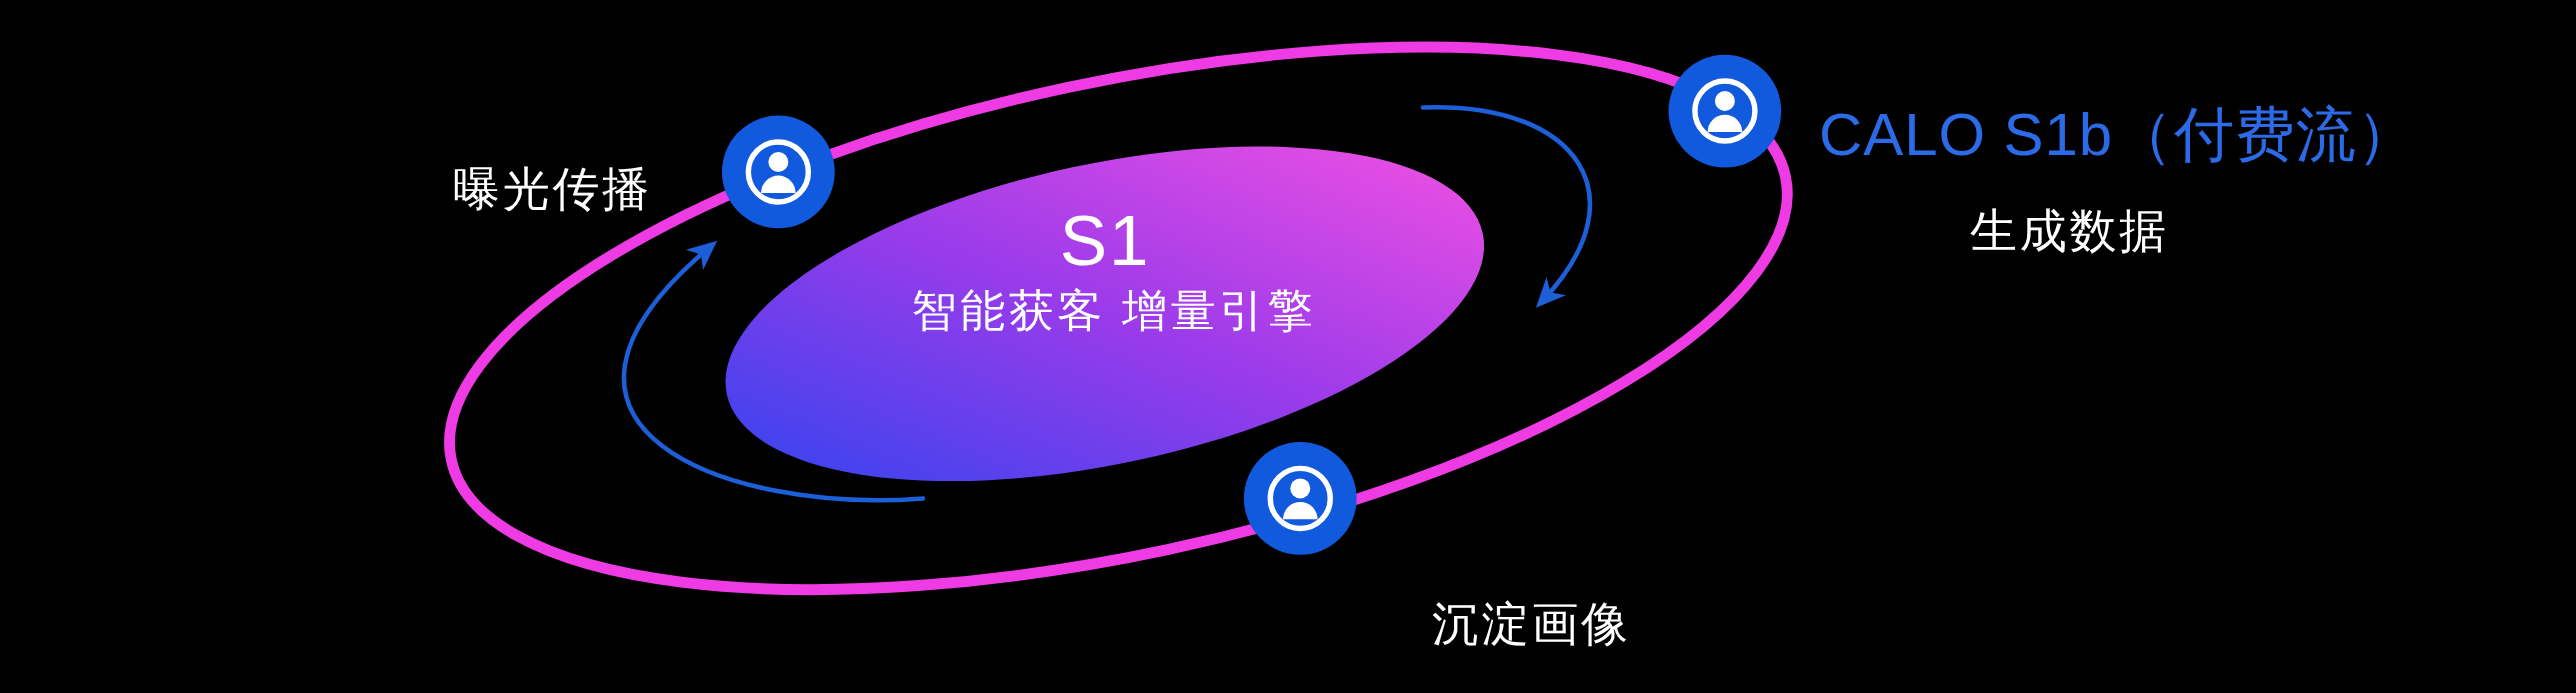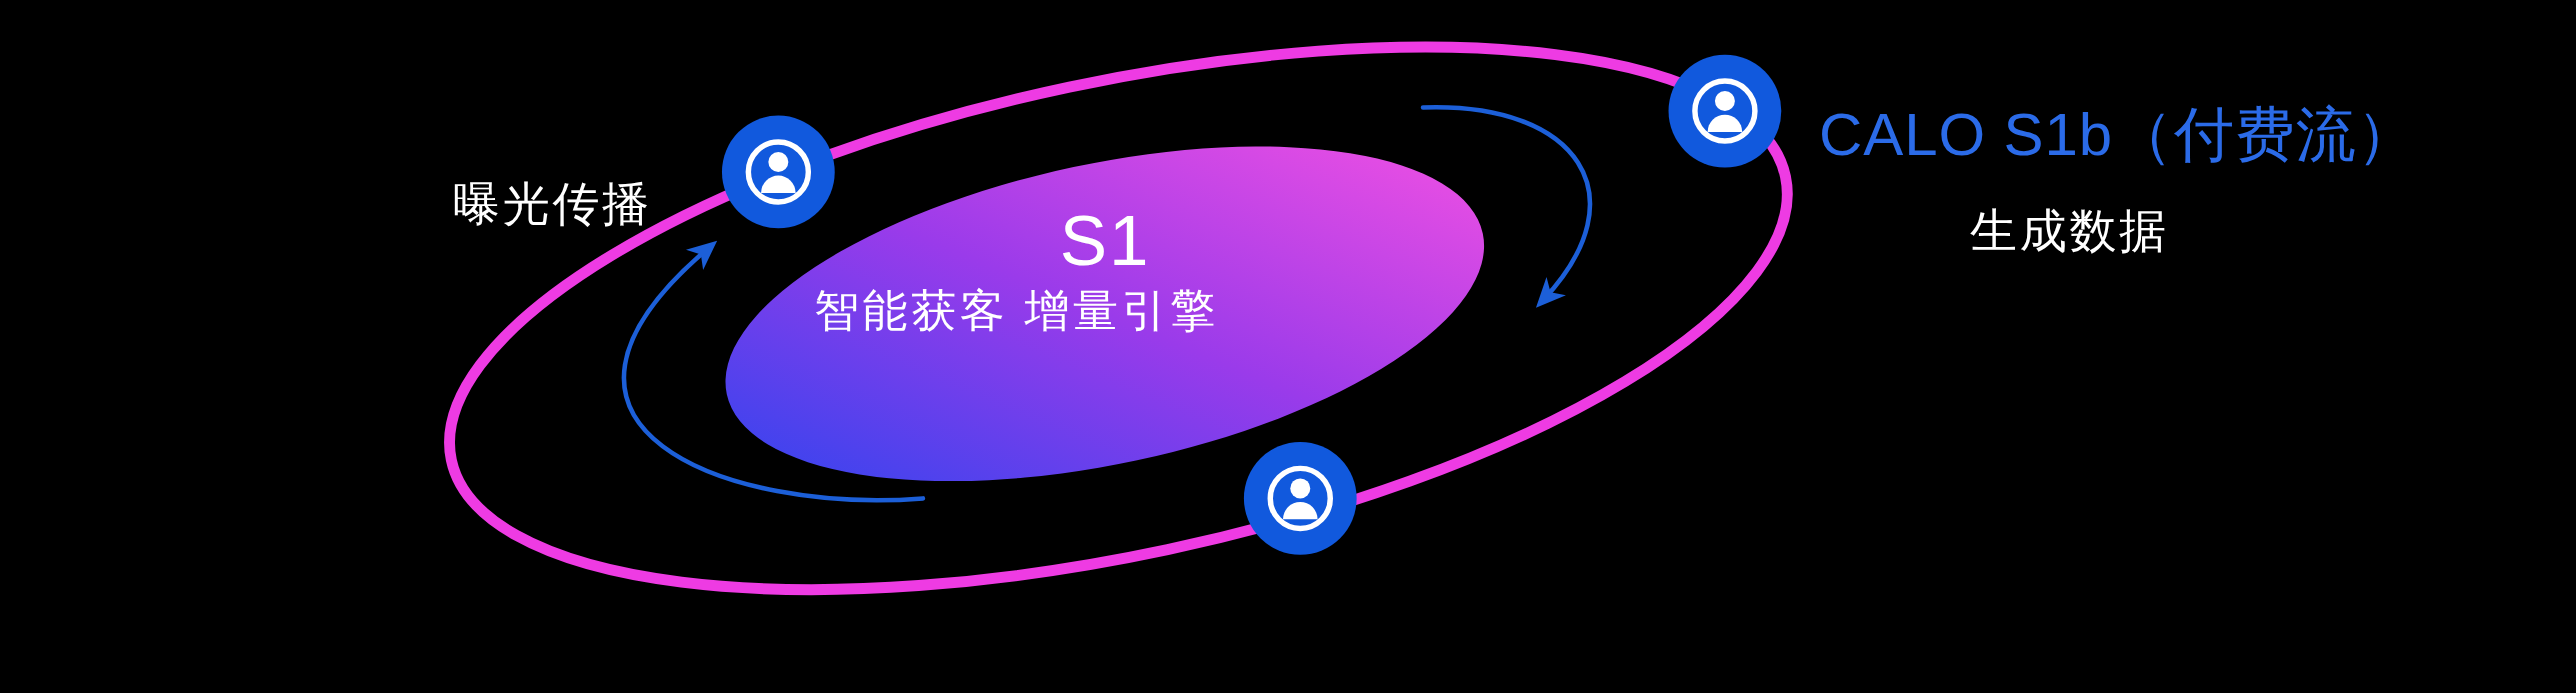--- a/index.html
+++ b/index.html
@@ -48,28 +48,29 @@
     font-size: 71px;
     font-weight: 400;
     letter-spacing: 1.8px;
     line-height: 1.05;
   }
   .core-subtitle {
     position: absolute;
     left: 814px;
     top: 286px;
     width: 600px;
+    text-align: center;
     color: var(--text-white, #ffffff);
     font-size: 45px;
     font-weight: 500;
     letter-spacing: 3.6px;
     line-height: 1.1;
   }
   .pos-s1a-label { left: 41px;   top: 50px;  }
-  .pos-s1a-sub   { left: 453px;  top: 178px; }
+  .pos-s1a-sub   { left: 453px;  top: 163px; }
   .pos-s1b-label { left: 1819px; top: 102px;  }
   .pos-s1b-sub   { left: 1970px; top: 205px; }
   .pos-s1c-label { left: 1382px; top: 484px; }
   .pos-s1c-sub   { left: 1432px; top: 598px; }
 </style>
 </head>
 <body>
 
 <div class="stage">
 
@@ -110,15 +111,16 @@
   </svg>
 
   <div class="core-title">S1</div>
   <div class="core-subtitle">智能获客  增量引擎</div>
 
   <div class="label-white pos-s1a-sub">曝光传播</div>
 
   <div class="label-blue pos-s1b-label">CALO S1b（付费流）</div>
   <div class="label-white pos-s1b-sub">生成数据</div>
 
+  <div class="label-white pos-s1c-sub">沉淀画像</div>
 
 </div>
 
 
 </body></html>

